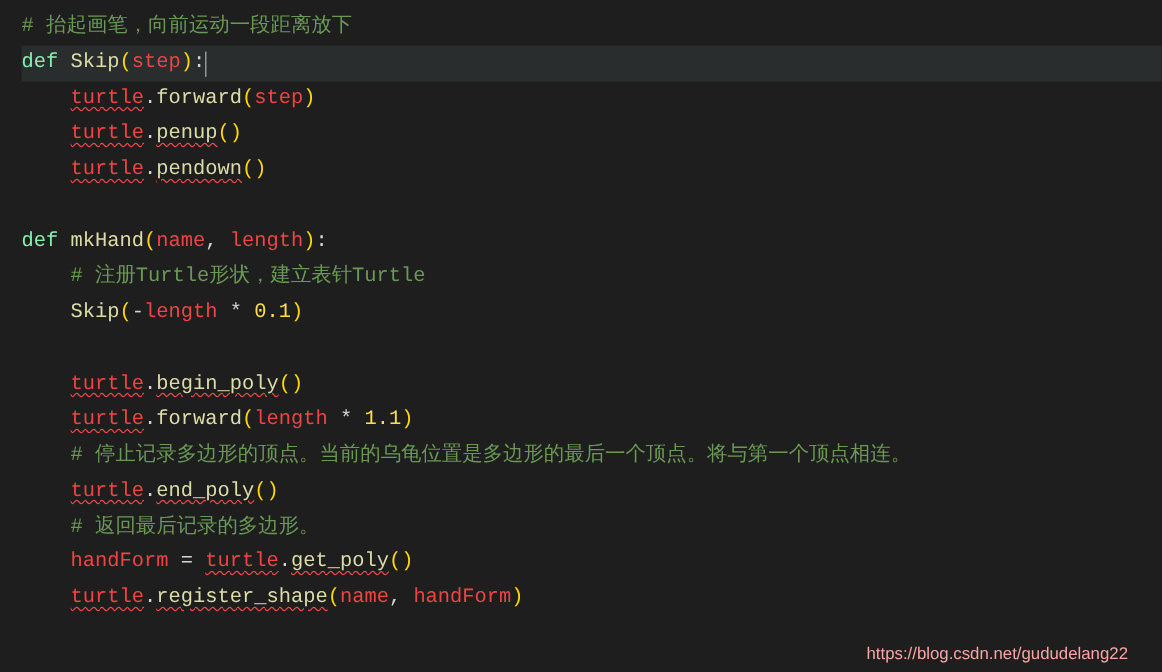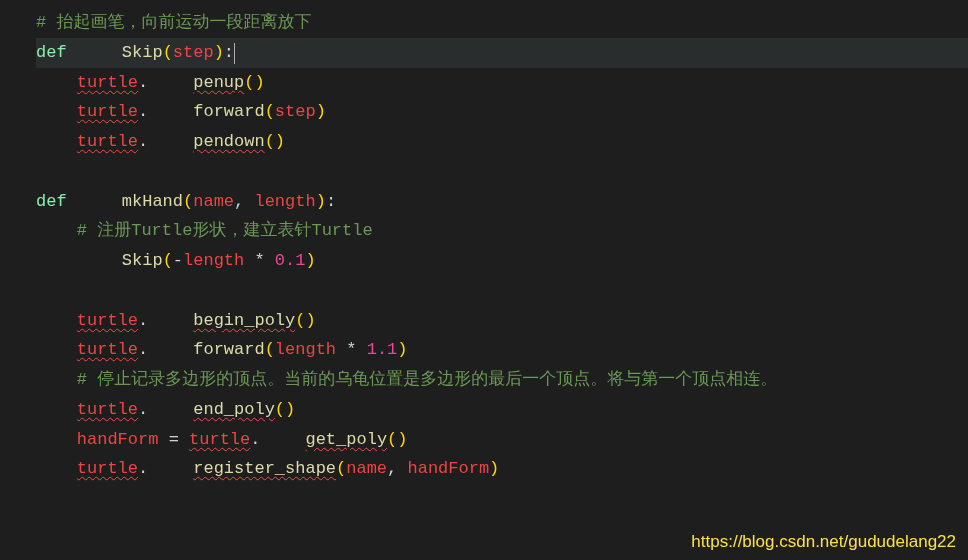--- a/index.html
+++ b/index.html
@@ -10,78 +10,79 @@
     body {
       background: #1e1e1e;
       font-family: 'Consolas', 'Monaco', 'Courier New', monospace;
       font-size: 17px;
       width: 968px;
       height: 560px;
       overflow: hidden;
       position: relative;
     }
     .editor {
-      padding: 8px 0 8px 36px;
+      padding: 8px 0 8px 18px;
       line-height: 1.75;
       position: relative;
     }
     .line {
       white-space: pre;
       display: block;
     }
     .line.highlighted {
       background: #2a2d2e;
     }
     .comment { color: #6a9955; }
     .keyword { color: #86efac; }
-    .function { color: #dcdcaa; margin-left: 45px; }
+    .function { color: #dcdcaa; }
     .param { color: #ef4444; }
     .default { color: #d4d4d4; }
     .paren { color: #ffd700; }
-    .number { color: #ec4899; }
+    .number { color: #fde047; }
     .operator { color: #d4d4d4; }
     .dot { color: #d4d4d4; }
     .cursor {
       border-left: 1.5px solid #aeafad;
       display: inline-block;
       height: 1.2em;
       vertical-align: text-bottom;
       margin-bottom: -2px;
     }
     .underline {
       text-decoration: underline;
       text-decoration-style: wavy;
       text-decoration-color: #f14c4c;
       text-decoration-thickness: 1px;
       text-underline-offset: 3px;
     }
     .watermark {
       position: absolute;
       bottom: 8px;
-      right: 12px;
-      color: #fde047;
-      font-size: 17px;
+      right: 28px;
+      color: #fca5a5;
+      font-size: 14px;
       font-family: Arial, sans-serif;
     }
   </style>
 </head>
 <body>
 
 <div class="editor">
   <span class="line"><span class="comment"># 抬起画笔，向前运动一段距离放下</span></span>
   <span class="line highlighted"><span class="keyword">def </span><span class="function">Skip</span><span class="paren">(</span><span class="param">step</span><span class="paren">)</span><span class="default">:</span><span class="cursor"></span></span>
+  <span class="line"><span>    </span><span class="param underline">turtle</span><span class="dot">.</span><span class="function">forward</span><span class="paren">(</span><span class="param">step</span><span class="paren">)</span></span>
   <span class="line"><span>    </span><span class="param underline">turtle</span><span class="dot">.</span><span class="function underline">penup</span><span class="paren">()</span></span>
-  <span class="line"><span>    </span><span class="param underline">turtle</span><span class="dot">.</span><span class="function">forward</span><span class="paren">(</span><span class="param">step</span><span class="paren">)</span></span>
   <span class="line"><span>    </span><span class="param underline">turtle</span><span class="dot">.</span><span class="function underline">pendown</span><span class="paren">()</span></span>
   <span class="line"> </span>
   <span class="line"><span class="keyword">def </span><span class="function">mkHand</span><span class="paren">(</span><span class="param">name</span><span class="default">, </span><span class="param">length</span><span class="paren">)</span><span class="default">:</span></span>
   <span class="line"><span>    </span><span class="comment"># 注册Turtle形状，建立表针Turtle</span></span>
   <span class="line"><span>    </span><span class="function">Skip</span><span class="paren">(</span><span class="operator">-</span><span class="param">length</span><span class="operator"> * </span><span class="number">0.1</span><span class="paren">)</span></span>
   <span class="line"><span>    </span></span>
   <span class="line"><span>    </span><span class="param underline">turtle</span><span class="dot">.</span><span class="function underline">begin_poly</span><span class="paren">()</span></span>
   <span class="line"><span>    </span><span class="param underline">turtle</span><span class="dot">.</span><span class="function">forward</span><span class="paren">(</span><span class="param">length</span><span class="operator"> * </span><span class="number">1.1</span><span class="paren">)</span></span>
   <span class="line"><span>    </span><span class="comment"># 停止记录多边形的顶点。当前的乌龟位置是多边形的最后一个顶点。将与第一个顶点相连。</span></span>
   <span class="line"><span>    </span><span class="param underline">turtle</span><span class="dot">.</span><span class="function underline">end_poly</span><span class="paren">()</span></span>
+  <span class="line"><span>    </span><span class="comment"># 返回最后记录的多边形。</span></span>
   <span class="line"><span>    </span><span class="param">handForm</span><span class="operator"> = </span><span class="param underline">turtle</span><span class="dot">.</span><span class="function underline">get_poly</span><span class="paren">()</span></span>
   <span class="line"><span>    </span><span class="param underline">turtle</span><span class="dot">.</span><span class="function underline">register_shape</span><span class="paren">(</span><span class="param">name</span><span class="default">, </span><span class="param">handForm</span><span class="paren">)</span></span>
 </div>
 
 <div class="watermark">https://blog.csdn.net/gududelang22</div>
 
 </body></html>

